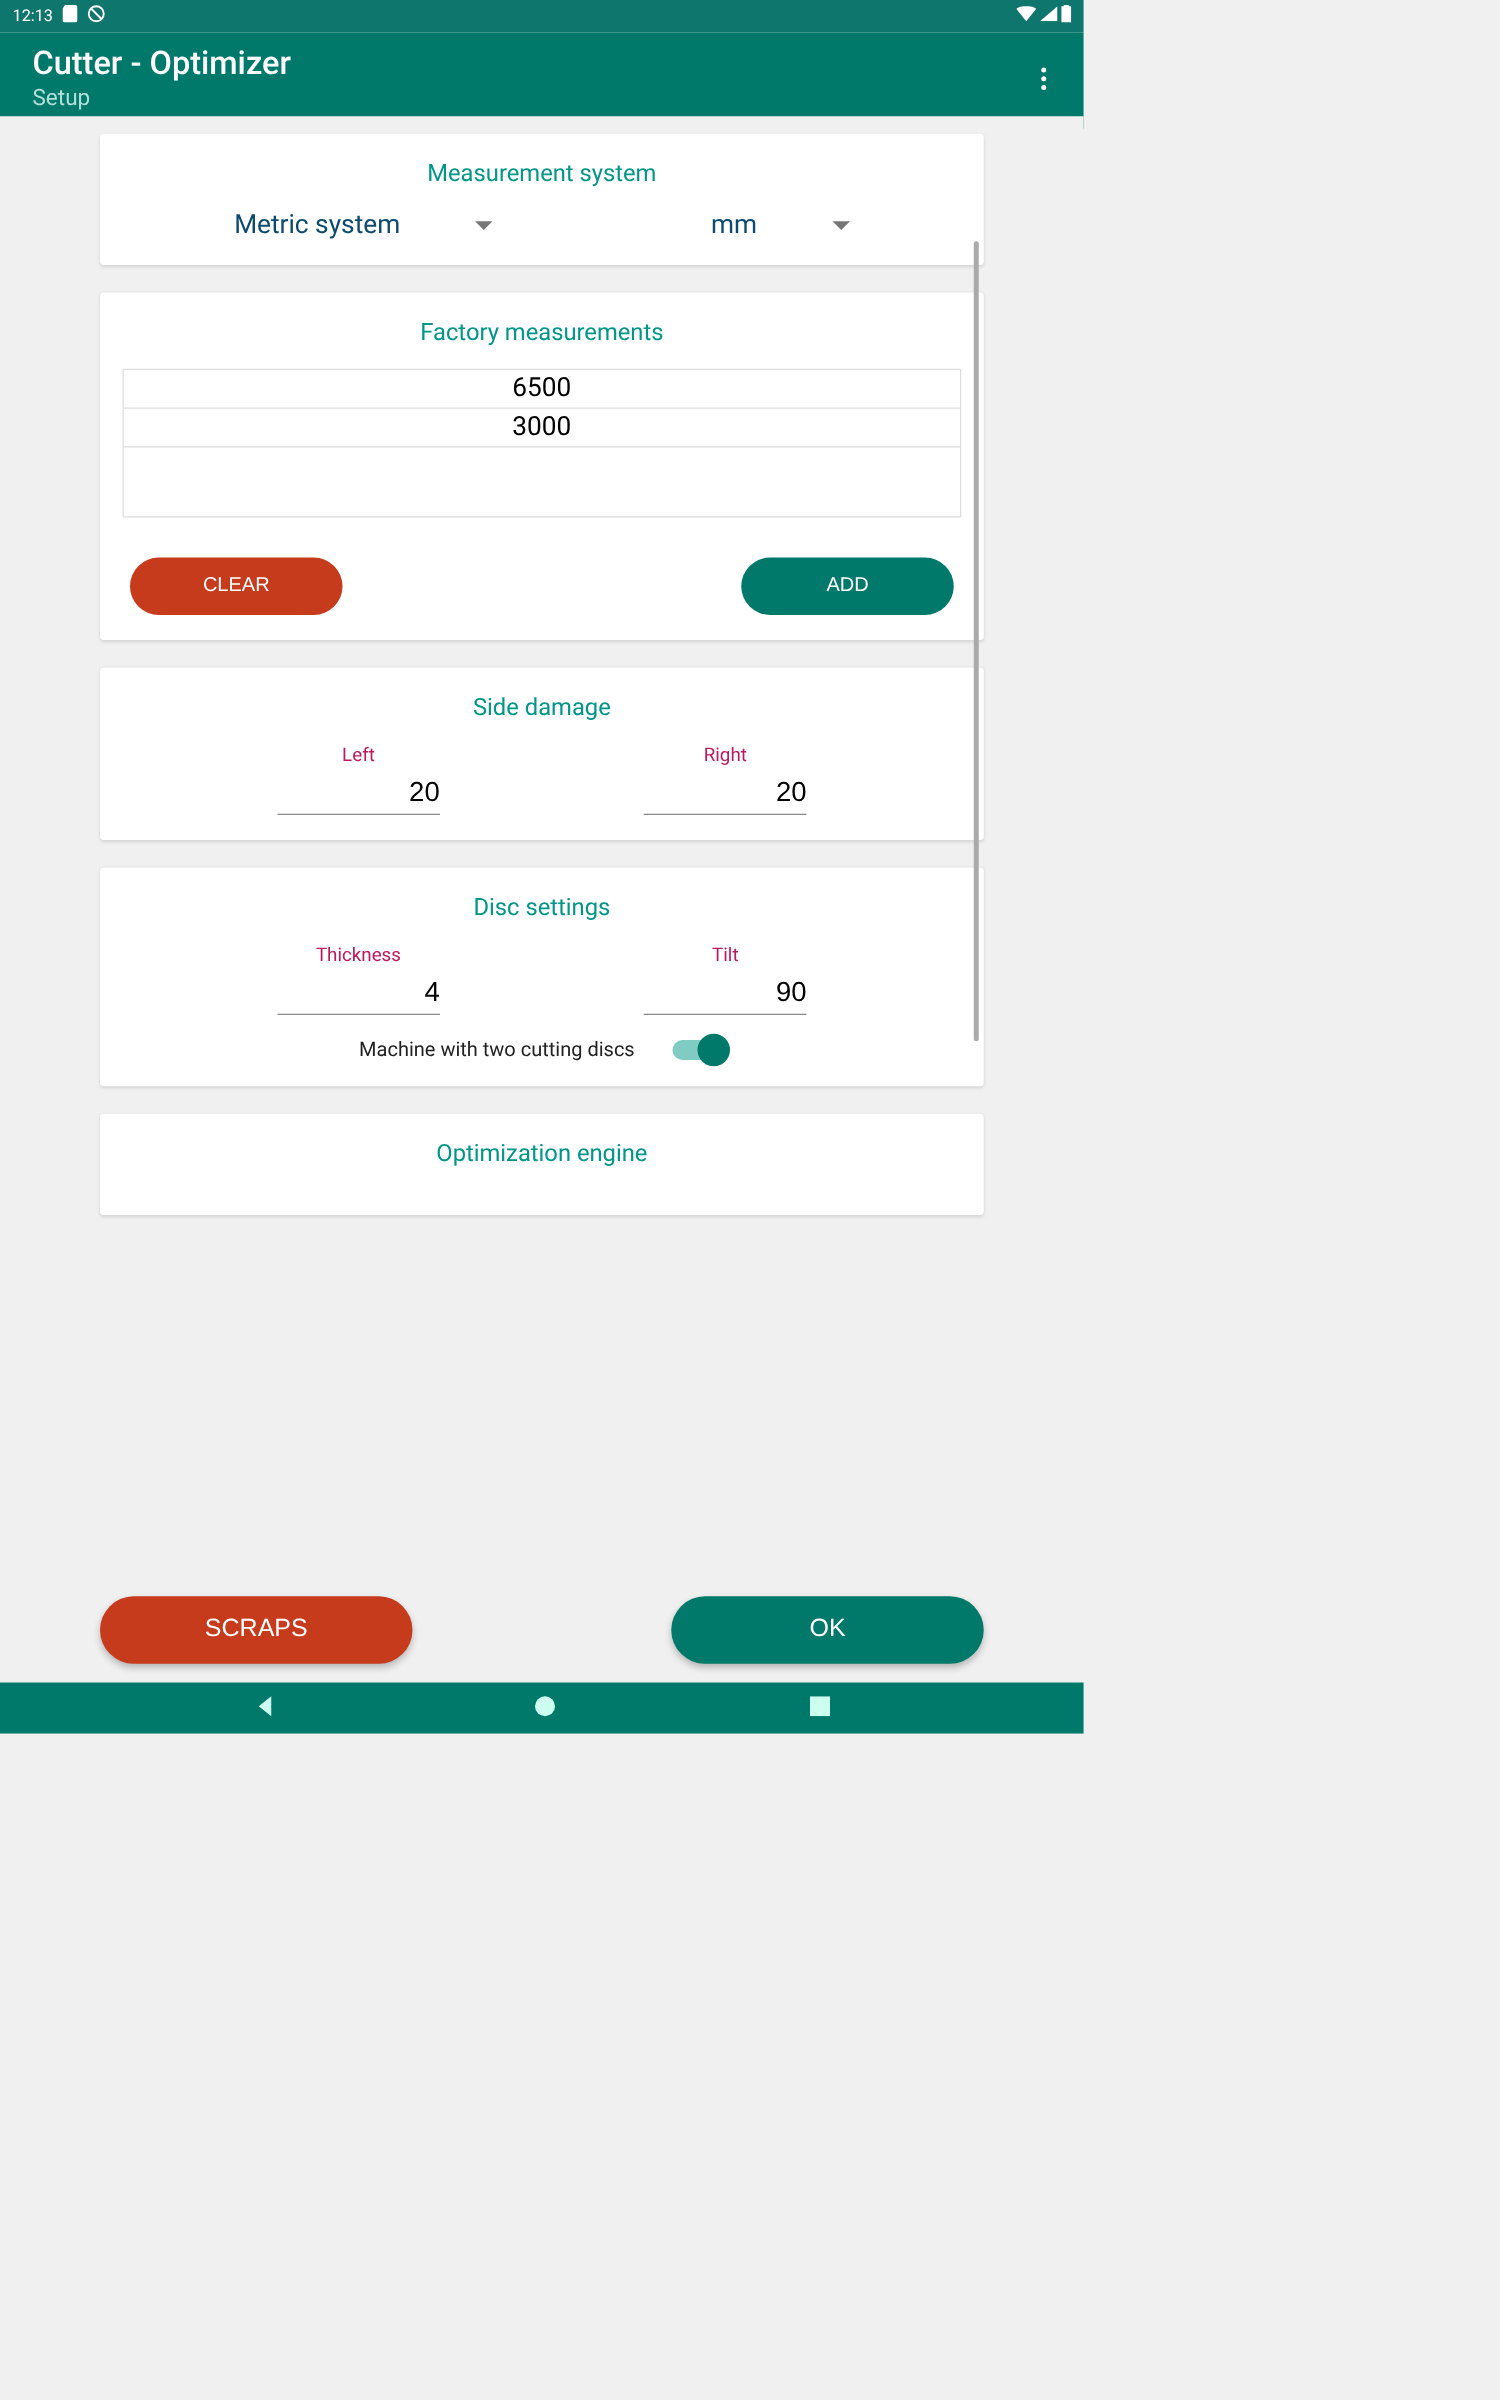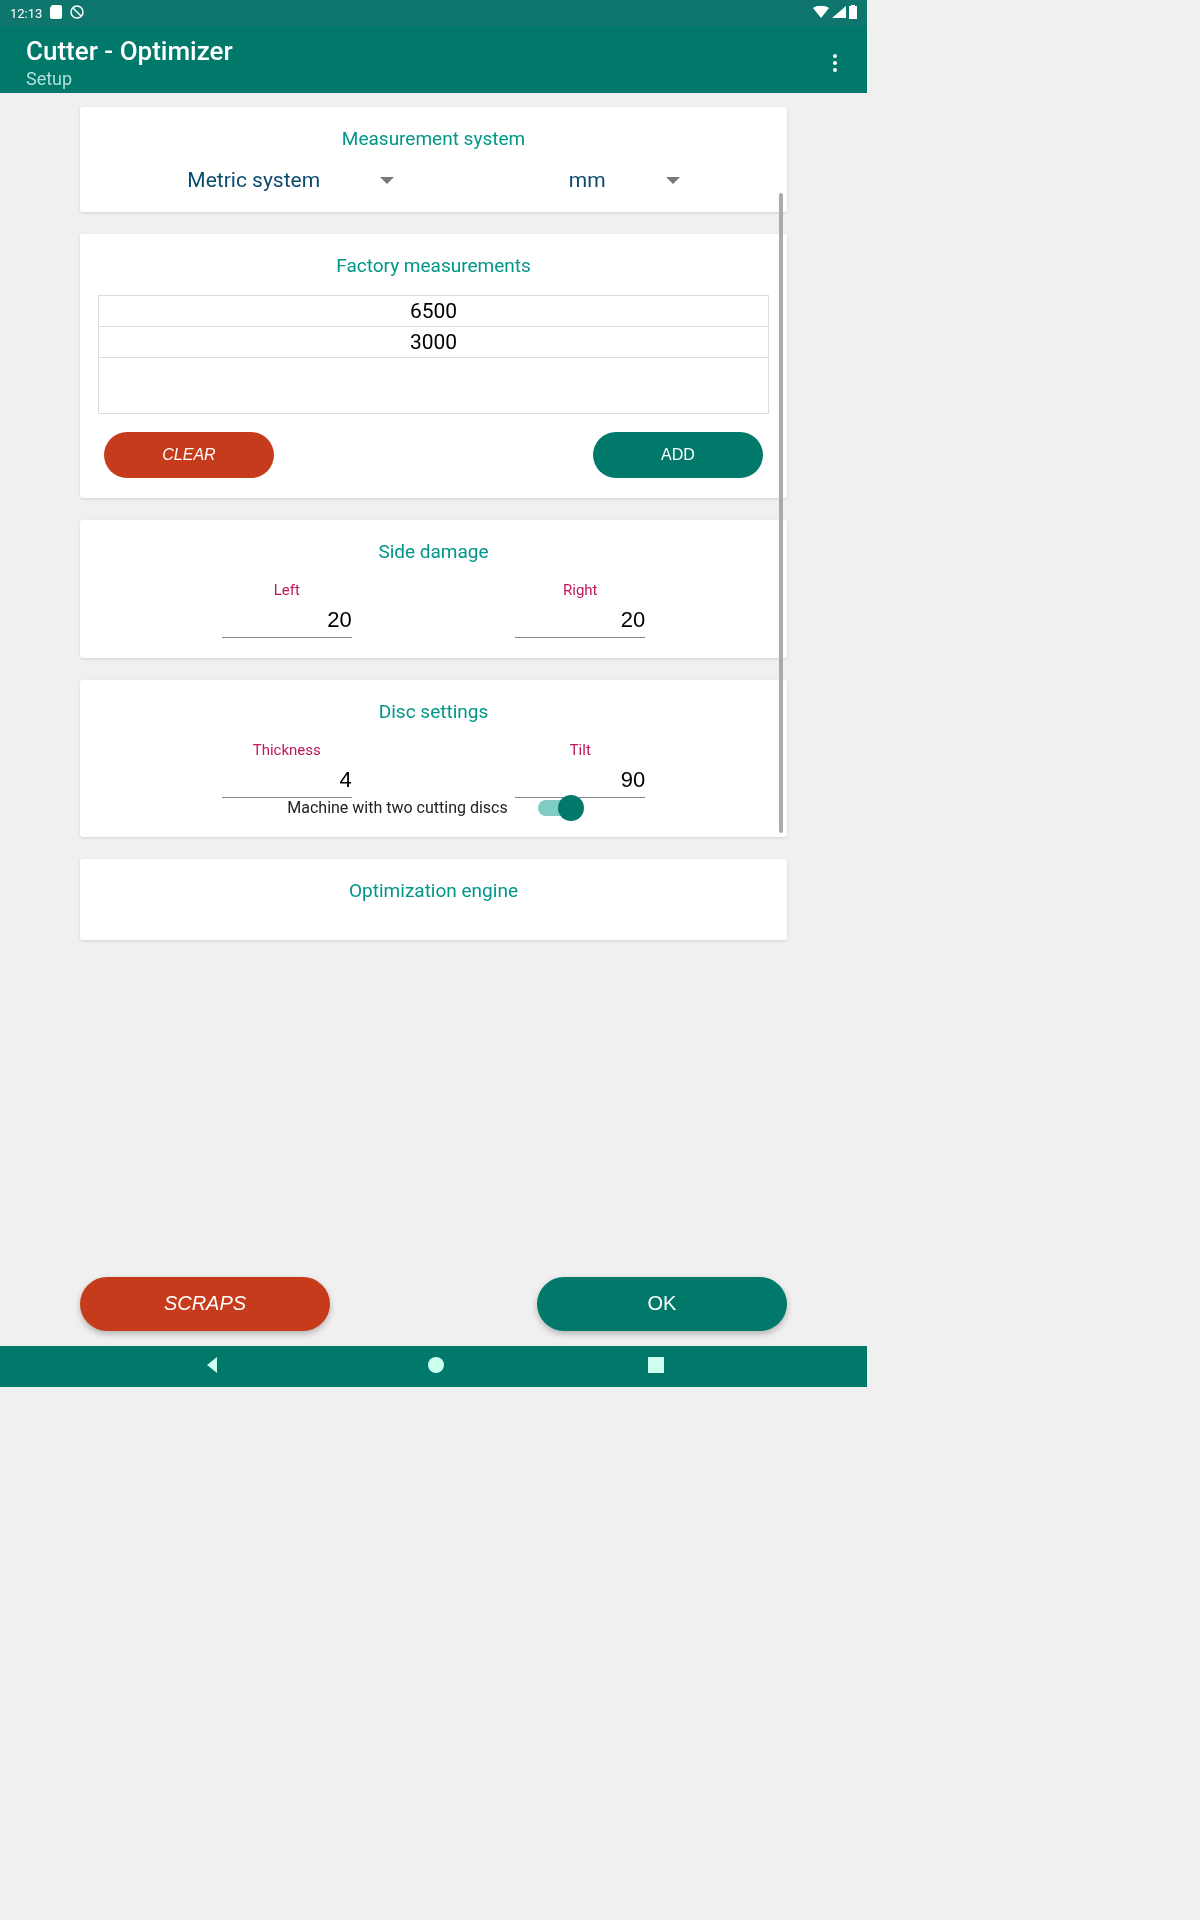--- a/index.html
+++ b/index.html
@@ -78,58 +78,58 @@
     cursor: pointer;
   }
   .triangle-down {
     width: 0; height: 0;
     border-left: 7px solid transparent;
     border-right: 7px solid transparent;
     border-top: 7px solid #777;
   }
 
   .measure-list {
-    margin: 0 18px;
+    margin: 14px 18px;
     border: 1px solid #ddd;
   }
   .measure-row {
     border-bottom: 1px solid #ddd;
     text-align: center;
     font-size: 21px;
     padding: 3px 0;
   }
   .measure-empty { height: 55px; }
   .btn-row { display: flex; justify-content: space-between; padding: 18px 24px 0 24px; }
   .pill-btn {
     border: none;
     border-radius: 999px;
     padding: 14px 48px;
     min-width: 170px;
     font-size: 16px;
     font-weight: 500;
     color: #fff;
     cursor: pointer;
   }
-  .pill-red { background: #c53b1b; font-style: italic; }
+  .pill-red { background: #c53b1b; }
   .pill-teal { background: #00796b; }
 
   .two-col { display: flex; justify-content: space-around; padding: 0 60px; }
   .field-col { text-align: center; width: 150px; }
   .field-label { color: #be185d; font-size: 15px; }
   .field-input {
     border: none;
     border-bottom: 1px solid #888;
     width: 130px;
     text-align: right;
     font-size: 22px;
     padding: 8px 0 4px 0;
     background: transparent;
   }
 
-  .switch-row { display: flex; align-items: center; justify-content: center; gap: 30px; padding: 0 40px; }
+  .switch-row { display: flex; align-items: center; justify-content: center; gap: 30px; margin-top: 18px; padding: 0 40px; }
   .switch-label { font-size: 16px; color: #222; }
   .switch {
     position: relative; width: 42px; height: 16px;
     background: #80cbc4; border-radius: 10px;
   }
   .switch-knob {
     position: absolute; right: -4px; top: -5px;
     width: 26px; height: 26px; background: #00796b;
     border-radius: 50%;
   }

